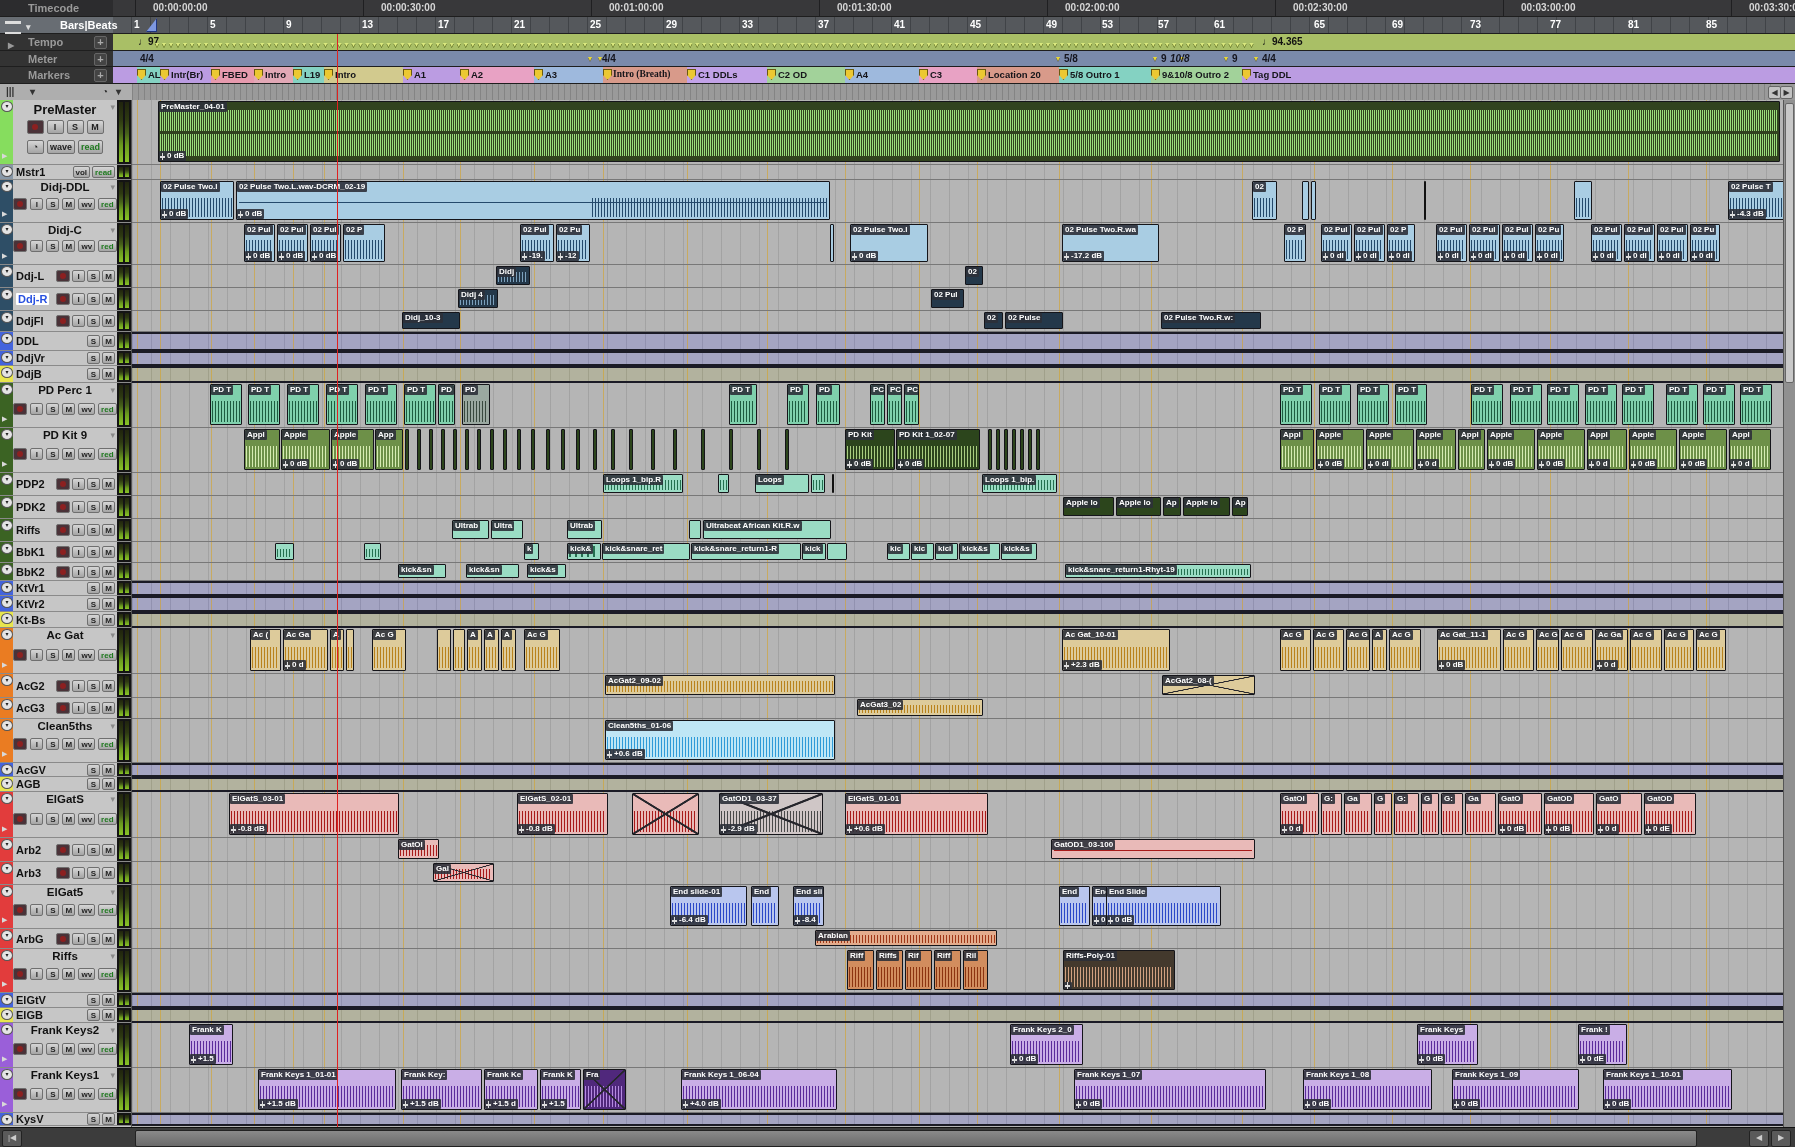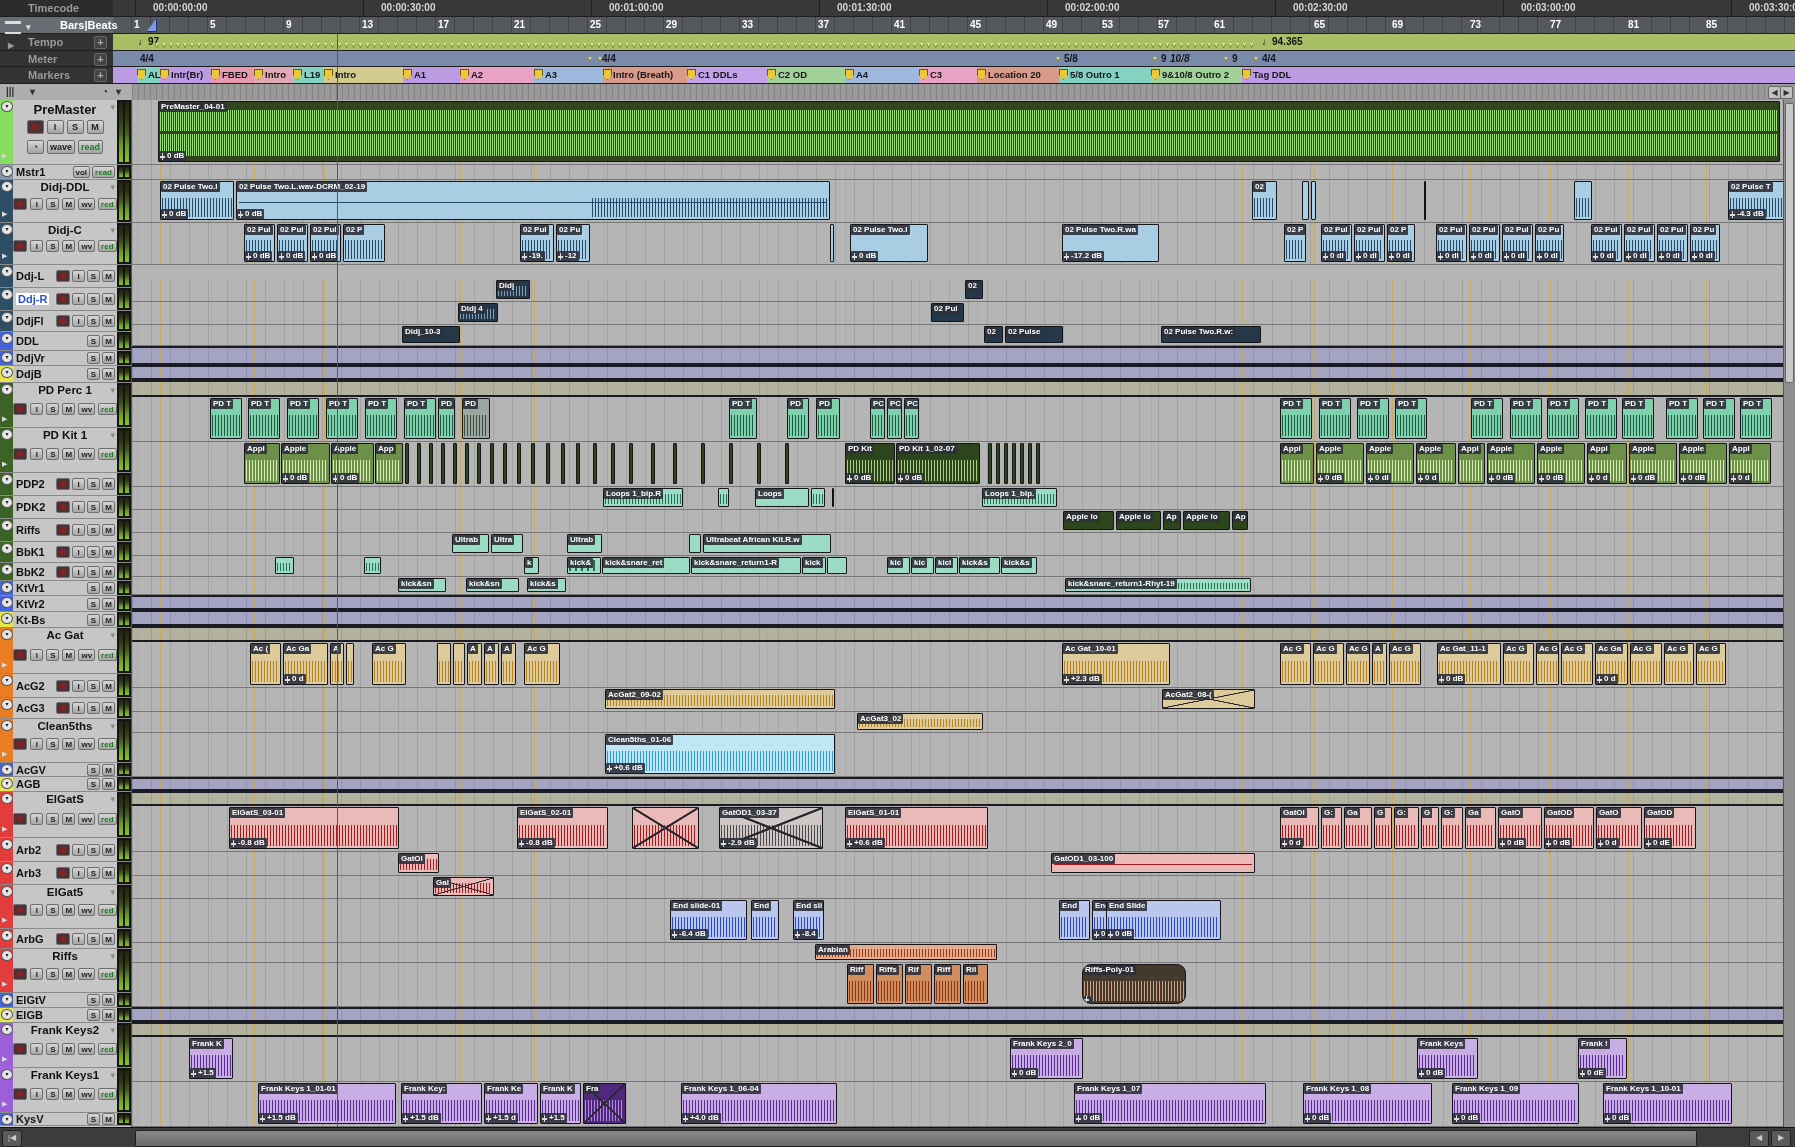--- a/index.html
+++ b/index.html
@@ -237,21 +237,21 @@
         <span class="mklbl" style="left: 191px;">L19</span>
         <span class="flag" style="left: 211px;"></span>
         <span class="mklbl" style="left: 222px;">Intro</span>
         <span class="flag" style="left: 290px;"></span>
         <span class="mklbl" style="left: 301px;">A1</span>
         <span class="flag" style="left: 347px;"></span>
         <span class="mklbl" style="left: 358px;">A2</span>
         <span class="flag" style="left: 421px;"></span>
         <span class="mklbl" style="left: 432px;">A3</span>
         <span class="flag" style="left: 490px;"></span>
-        <span class="mklbl" style="left: 500px;">Intro (Breath)</span>
+        <span class="mklbl" style="left: 500px; font-family: Liberation Serif, serif;">Intro (Breath)</span>
         <span class="flag" style="left: 574px;"></span>
         <span class="mklbl" style="left: 585px;">C1 DDLs</span>
         <span class="flag" style="left: 654px;"></span>
         <span class="mklbl" style="left: 665px;">C2 OD</span>
         <span class="flag" style="left: 732px;"></span>
         <span class="mklbl" style="left: 743px;">A4</span>
         <span class="flag" style="left: 806px;"></span>
         <span class="mklbl" style="left: 817px;">C3</span>
         <span class="flag" style="left: 864px;"></span>
         <span class="mklbl" style="left: 875px;">Location 20</span>
@@ -490,21 +490,21 @@
         <div class="trow" style="height: 45px;">
           <span class="strip" style="background: rgb(59, 99, 35);">
             <span class="foldc">▾</span>
             <span class="voice">▶</span>
           </span>
           <div class="meter">
             <i class="b1"></i>
             <i class="b2"></i>
           </div>
           <div class="tc">
-            <div class="tname med">PD Kit 1</div>
+            <div class="tname med">PD Kit 9</div>
             <span class="drop">▾</span>
             <div class="btnrow" style="top: 20px;">
               <span class="tb rec"></span>
               <span class="tb ">I</span>
               <span class="tb ">S</span>
               <span class="tb ">M</span>
               <span class="tb ">wv</span>
               <span class="tb green">red</span>
             </div>
           </div>
@@ -1199,21 +1199,21 @@
             <span class="clbl">02 Pul</span>
             <span class="gain"><span class="gic"></span>0 dl</span>
             <div class="wf"></div>
           </div>
           <div class="clip s-lblue" style="left: 1558px; width: 30px;">
             <span class="clbl">02 Pu</span>
             <span class="gain"><span class="gic"></span>0 dl</span>
             <div class="wf"></div>
           </div>
         </div>
-        <div class="lane" style="height: 23px; margin-top: 14px;">
+        <div class="lane" style="height: 23px;">
           <div class="vline" style="left: 5px;"></div>
           <div class="vline" style="left: 28px;"></div>
           <div class="vline" style="left: 79px;"></div>
           <div class="vline" style="left: 122px;"></div>
           <div class="vline" style="left: 161px;"></div>
           <div class="vline" style="left: 192px;"></div>
           <div class="vline" style="left: 271px;"></div>
           <div class="vline" style="left: 328px;"></div>
           <div class="vline" style="left: 402px;"></div>
           <div class="vline" style="left: 471px;"></div>
@@ -2521,21 +2521,21 @@
             <div class="wf"></div>
           </div>
           <div class="clip s-rust" style="left: 802px; width: 27px;">
             <span class="clbl">Riff</span>
             <div class="wf"></div>
           </div>
           <div class="clip s-rust" style="left: 831px; width: 25px;">
             <span class="clbl">Ril</span>
             <div class="wf"></div>
           </div>
-          <div class="clip s-dkrust" style="left: 950px; width: 104px; border-radius: 9px;">
+          <div class="clip s-dkrust" style="left: 931px; width: 112px;">
             <span class="clbl">Riffs-Poly-01</span>
             <span class="gain">
               <span class="gic"></span>
             </span>
             <div class="wf"></div>
           </div>
         </div>
         <div class="lane fold-b" style="height: 15px;">
           <div class="vline" style="left: 5px;"></div>
           <div class="vline" style="left: 28px;"></div>

